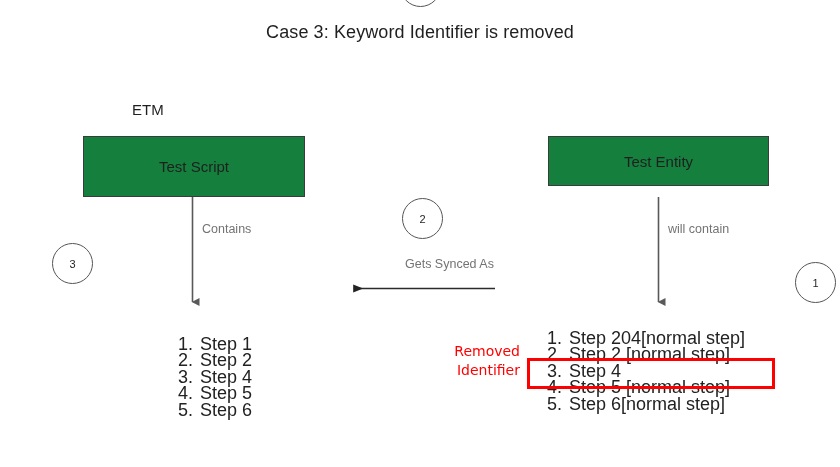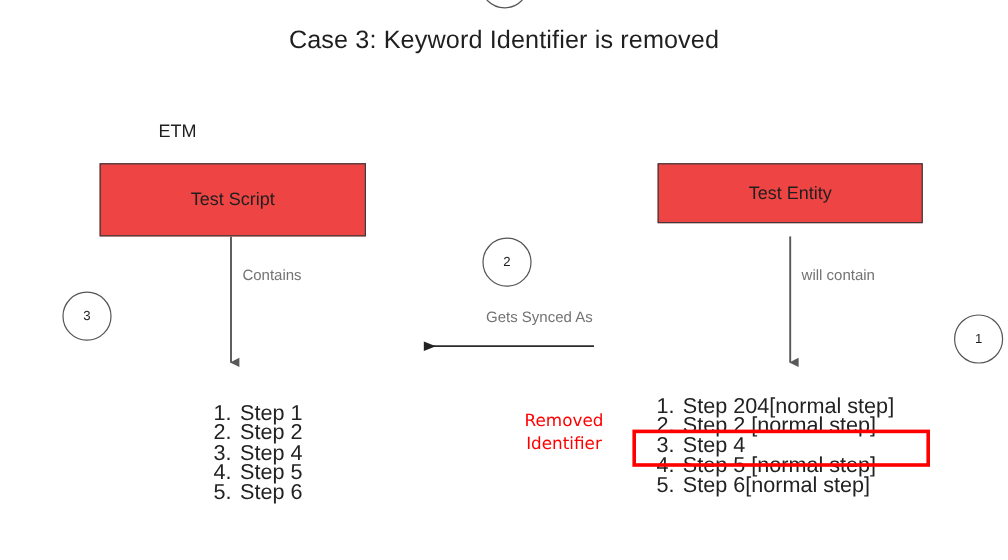--- a/index.html
+++ b/index.html
@@ -22,40 +22,40 @@
     height: 467px;
   }
   .abs { position: absolute; }
 
   
   .title {
     left: 0;
     top: 22px;
     width: 840px;
     text-align: center;
-    font-size: 21px;
+    font-size: 18px;
     color: #1f1f1f;
     letter-spacing: 0.1px;
     white-space: nowrap;
   }
 
   
   .col-heading {
     font-size: 15px;
     color: #1f1f1f;
     text-align: left;
     white-space: nowrap;
   }
   #etm-heading  { left: 132px; top: 101px; width: 120px; }
   #zephyr-heading { left: 598px; top: 101px; width: 120px; }
 
   
   .entity-box {
     border: 1.6px solid #3b3b3b;
-    background: #ef4444;
+    background: #15803d;
     box-sizing: border-box;
     display: flex;
     align-items: center;
     justify-content: center;
     font-size: 15px;
     color: #1f1f1f;
   }
   #test-script-box { left: 83px;  top: 136px; width: 222px; height: 61px; }
   #test-entity-box { left: 548px; top: 136px; width: 221px; height: 50px; }
 
@@ -111,21 +111,21 @@
 
   
   #removed-identifier {
     left: 420px;
     top: 342px;
     width: 100px;
     font-size: 14px;
     line-height: 19px;
     color: #ff0000;
     font-family: "DejaVu Sans", sans-serif;
-    text-align: center;
+    text-align: right;
   }
   #highlight-box {
     left: 527px;
     top: 358px;
     width: 248px;
     height: 31px;
     border: 3.5px solid #ff0000;
     box-sizing: border-box;
     background: transparent;
   }

